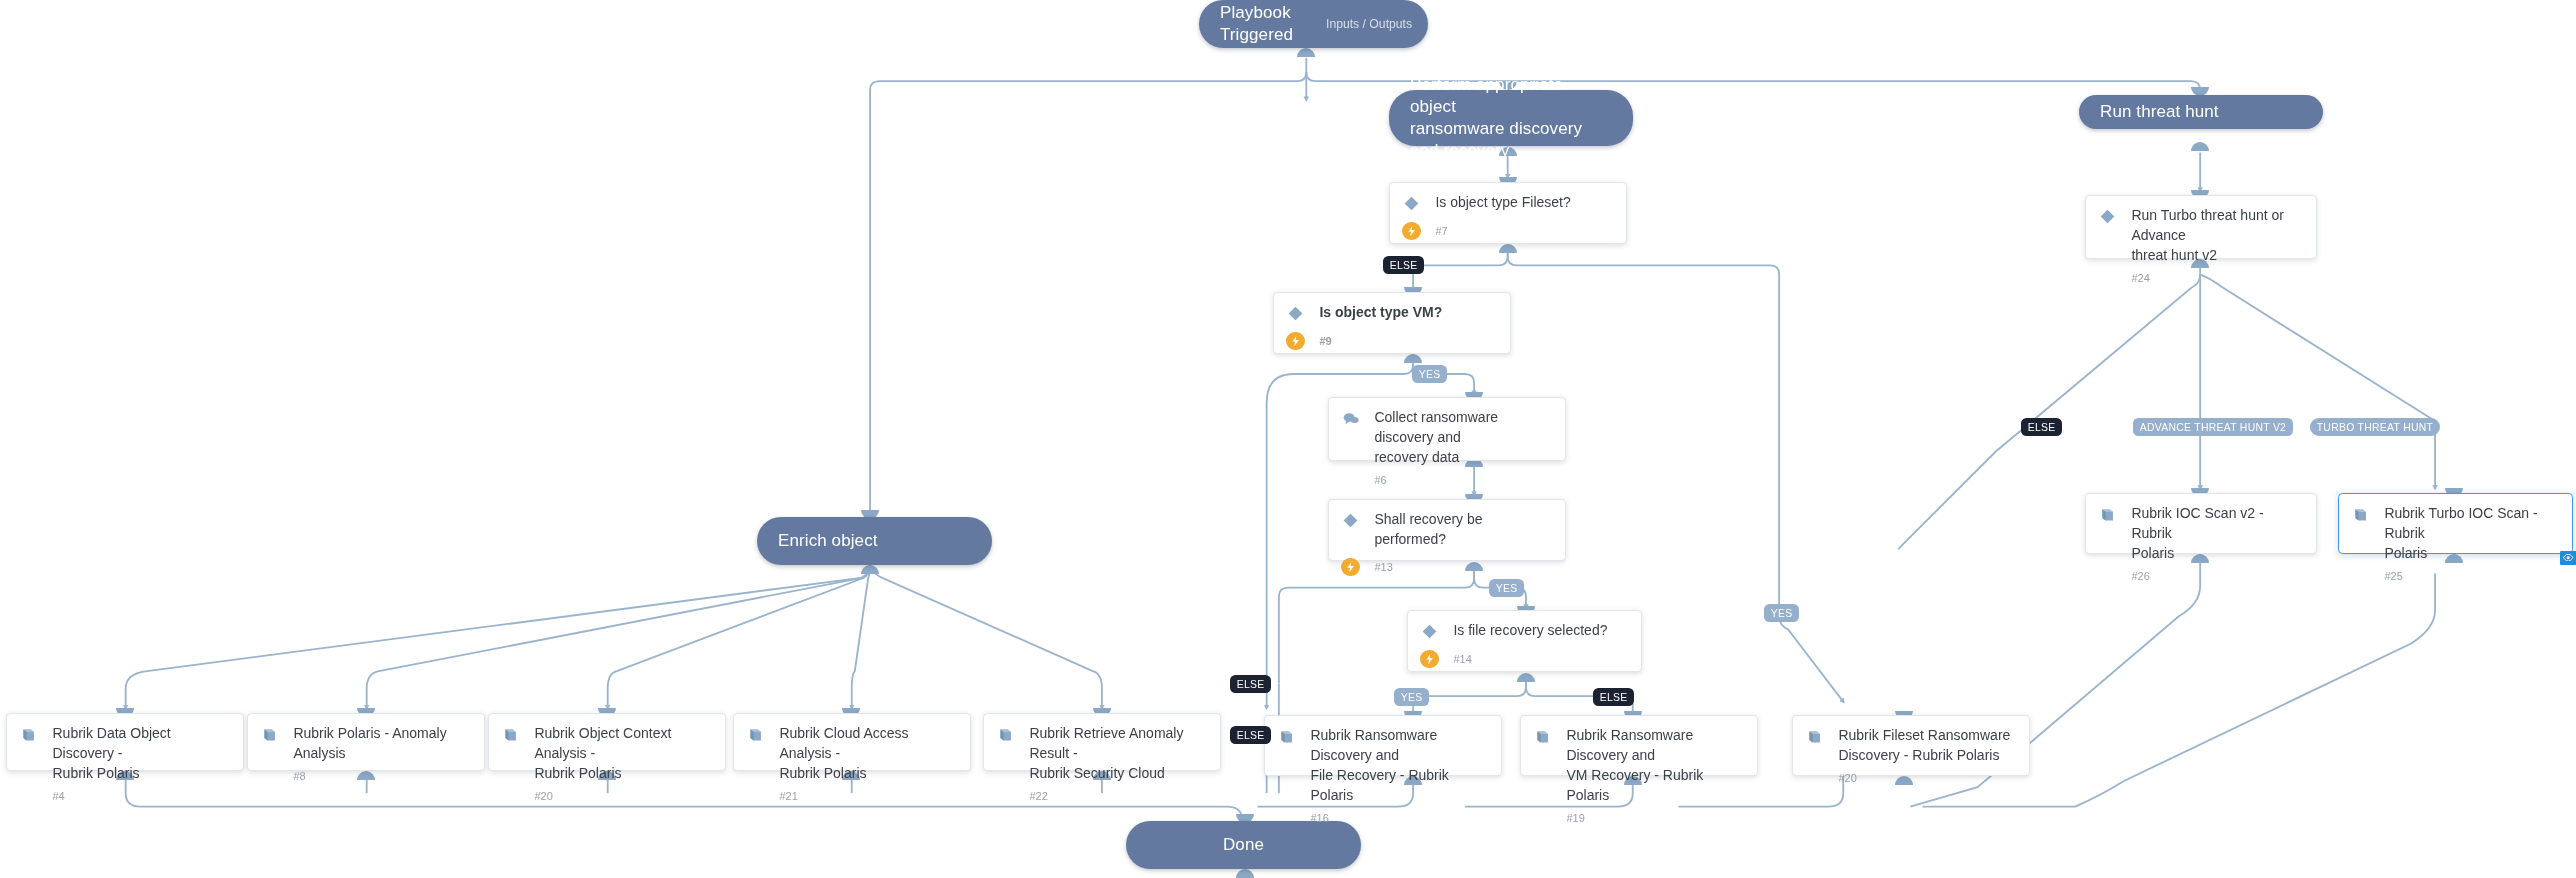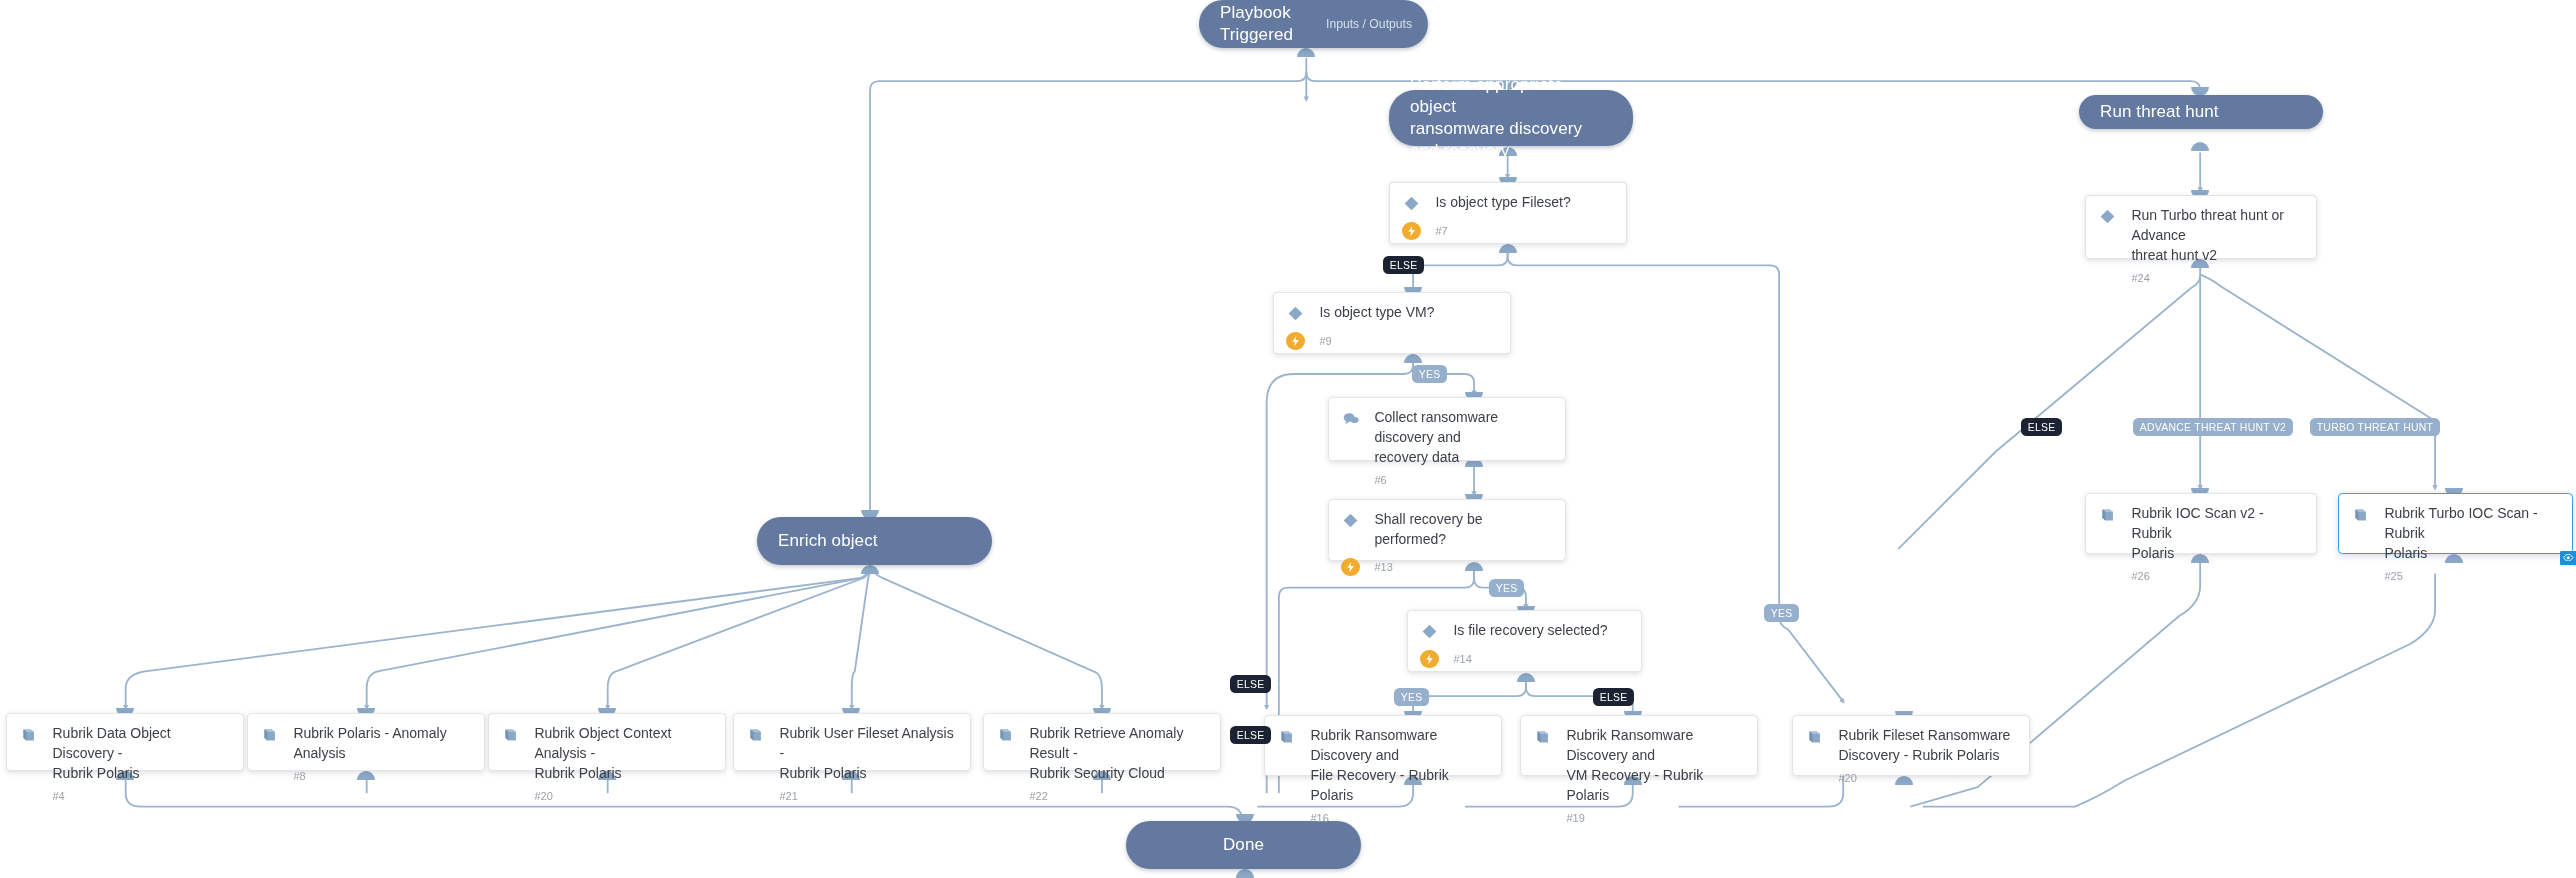--- a/index.html
+++ b/index.html
@@ -247,21 +247,21 @@
               <path d="M7 0 L1 9 H5 L4 16 L11 6 H6 Z" fill="#fff"></path>
             </svg>
           </span>
       </span>
       <span class="card-num">#7</span>
     </div>
   </div>
   <div class="port top" style="left:1499px; top:177px;"></div>
   <div class="port bottom" style="left:1499px; top:244px;"></div>
 
-  <div class="card" style="left:1273px; top:292px; width:238px; height:62px;">
+  <div class="card" style="left:1273px; top:292px; width:238px; height:62px;font-weight:bold;">
     <div class="card-top">
       <span class="card-icon">
         <svg width="17" height="17" viewBox="0 0 28 28">
             <rect x="6" y="6" width="16" height="16" transform="rotate(45 14 14)" fill="#8ba8c6"></rect>
           </svg>
       </span>
       <span class="card-title">Is object type VM?</span>
     </div>
     <div class="card-bottom">
       <span class="card-badgeicon">
@@ -468,21 +468,21 @@
 
   <div class="card" style="left:733px; top:713px; width:238px; height:58px;">
     <div class="card-top">
       <span class="card-icon">
         <svg width="16" height="16" viewBox="0 0 26 26">
           <path d="M4,4 L16,4 L21,8 L21,22 L9,22 L4,18 Z" fill="#8ba8c6"></path>
           <path d="M4,4 L16,4 L21,8 L9,8 Z" fill="#a8c0d8"></path>
           <path d="M9,8 L9,22 L4,18 L4,4 Z" fill="#7394b5"></path>
         </svg>
       </span>
-      <span class="card-title">Rubrik User Fileset Analysis -
+      <span class="card-title">Rubrik Cloud Access Analysis -
 Rubrik Polaris</span>
     </div>
     <div class="card-bottom noicon">
       <span class="card-badgeicon"></span>
       <span class="card-num">#21</span>
     </div>
   </div>
   <div class="port top" style="left:842px; top:708px;"></div>
   <div class="port bottom" style="left:842px; top:771px;"></div>
 
@@ -569,16 +569,16 @@
   <div class="lbl else" style="left:1383px; top:256px;">ELSE</div>
   <div class="lbl yes" style="left:1412px; top:365px;">YES</div>
   <div class="lbl yes" style="left:1489px; top:579px;">YES</div>
   <div class="lbl yes" style="left:1394px; top:688px;">YES</div>
   <div class="lbl else" style="left:1593px; top:688px;">ELSE</div>
   <div class="lbl else" style="left:1230px; top:675px;">ELSE</div>
   <div class="lbl else" style="left:1230px; top:726px;">ELSE</div>
   <div class="lbl yes" style="left:1764px; top:604px;">YES</div>
   <div class="lbl else" style="left:2021px; top:418px;">ELSE</div>
   <div class="lbl branch" style="left:2133px; top:418px;">ADVANCE THREAT HUNT V2</div>
-  <div class="lbl branch" style="left:2310px; top:418px;">TURBO THREAT HUNT</div>
+  <div class="lbl branch" style="left:2310px; top:418px;border-radius:9px;">TURBO THREAT HUNT</div>
 
 </div>
 
 
 </body></html>

